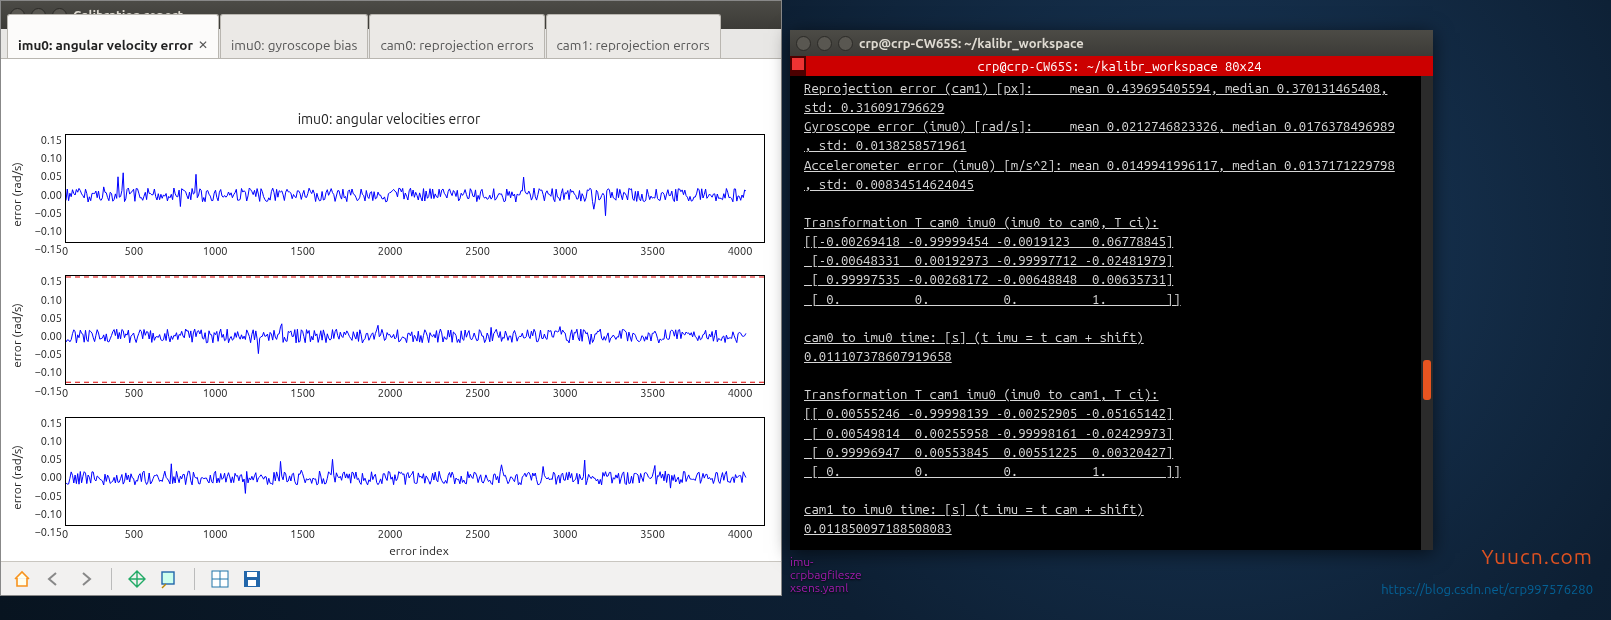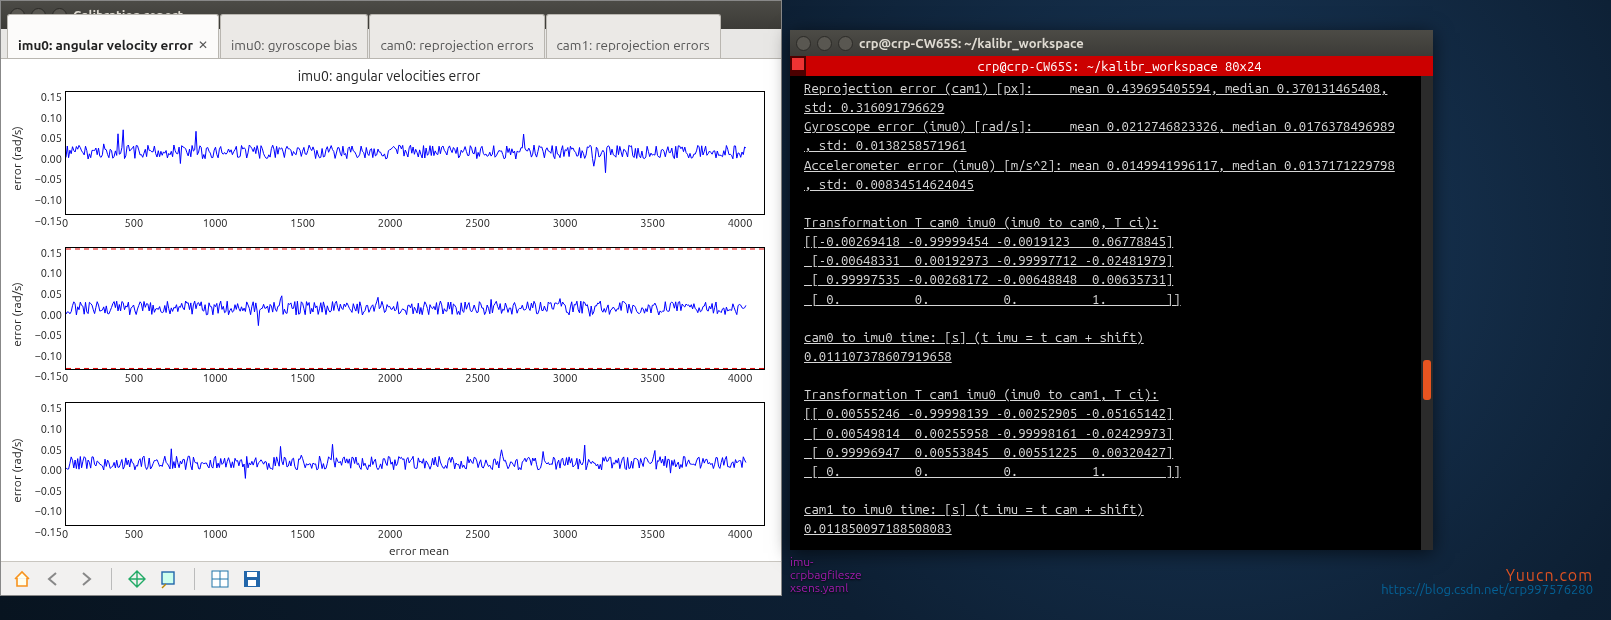--- a/index.html
+++ b/index.html
@@ -59,21 +59,21 @@
 }
 .tab.active { background: #fcfbfa; color: #222; font-weight: bold; }
 .tab-close { font-size: 12px; color:#555; }
 .plot-area {
   flex: 1;
   background: #ffffff;
   padding: 6px 10px 4px 6px;
   display: flex;
   flex-direction: column;
 }
-.plot-title { text-align: center; font-size: 14px; color: #222; padding: 3px 0 1px; }
+.plot-title { text-align: center; font-size: 14px; color: #222; padding: 3px 0 1px; margin-top: 43px; }
 .subplot-stack { flex: 1; display: flex; flex-direction: column; gap: 8px; }
 .subplot {
   flex: 1;
   display: flex;
   position: relative;
 }
 .ylabel {
   width: 18px;
   display: flex;
   align-items: center;
@@ -166,21 +166,21 @@
 .scrollbar-r::after {
   content:""; position:absolute; left:2px; right:2px; top:60%; height:40px;
   background:#e95420; border-radius:3px;
 }
 
 
 .desk-label {
   position:absolute; left:778px; bottom:26px;
   font-size:12px; color:#a21caf; text-shadow:0 1px 2px #000;margin-left:12px;
 }
-.watermark1 { position:absolute; right:18px; bottom:36px; color:#e95420; font-size:16px; letter-spacing:1px; opacity:.95; }
+.watermark1 { position:absolute; right:18px; bottom:52px; color:#e95420; font-size:21px; letter-spacing:1px; opacity:.95; }
 .watermark2 { position:absolute; right:18px; bottom:24px; color:#0369a1; font-size:13px; opacity:.9; }
 </style>
 </head>
 <body>
 
 <div class="window-left">
   <div class="titlebar-l">
     <span class="tb-btn tb-close"></span>
     <span class="tb-btn"></span>
     <span class="tb-btn"></span>
@@ -298,21 +298,21 @@
               <span>1500</span>
               <span>2000</span>
               <span>2500</span>
               <span>3000</span>
               <span>3500</span>
               <span>4000</span>
           </div>
         </div>
       </div>
     </div>
-    <div class="xlabel">error mean</div>
+    <div class="xlabel">error index</div>
   </div>
 
   <div class="mpl-toolbar">
     <span class="mpl-btn">
         <svg width="20" height="20">
           <path d="M3 10 L10 3 L17 10 M5 9 V17 H15 V9" stroke="#f7931e" stroke-width="1.6" fill="#ffe"></path>
         </svg>
       </span>
     <span class="mpl-btn">
         <svg width="18" height="18">

